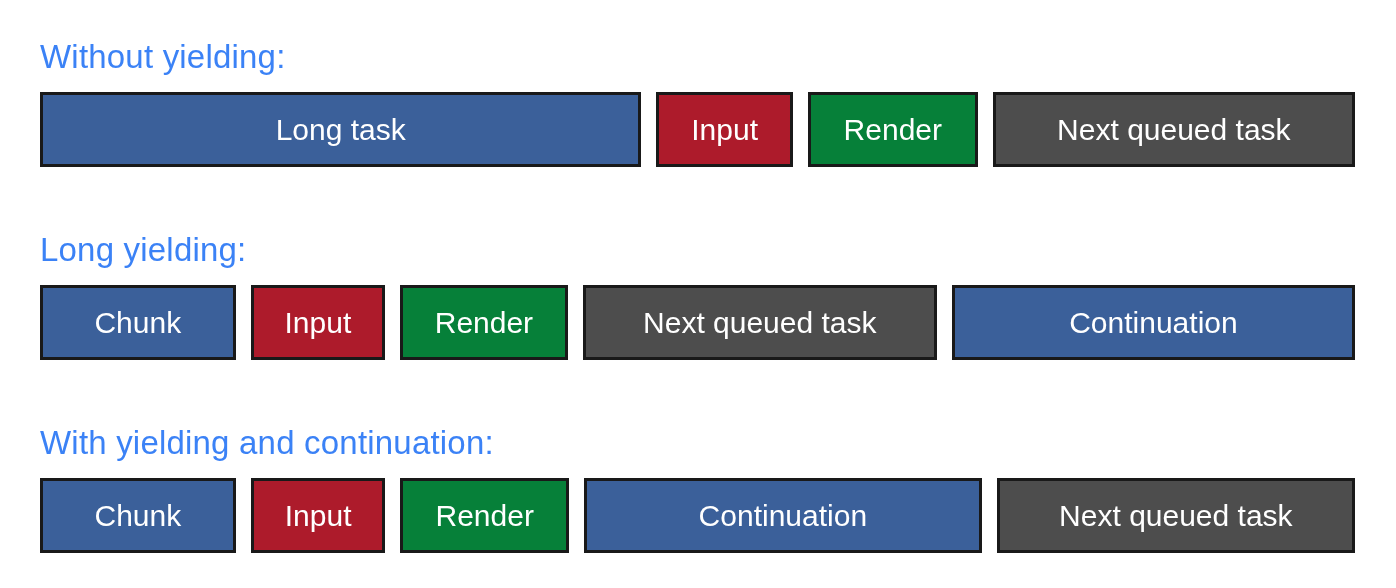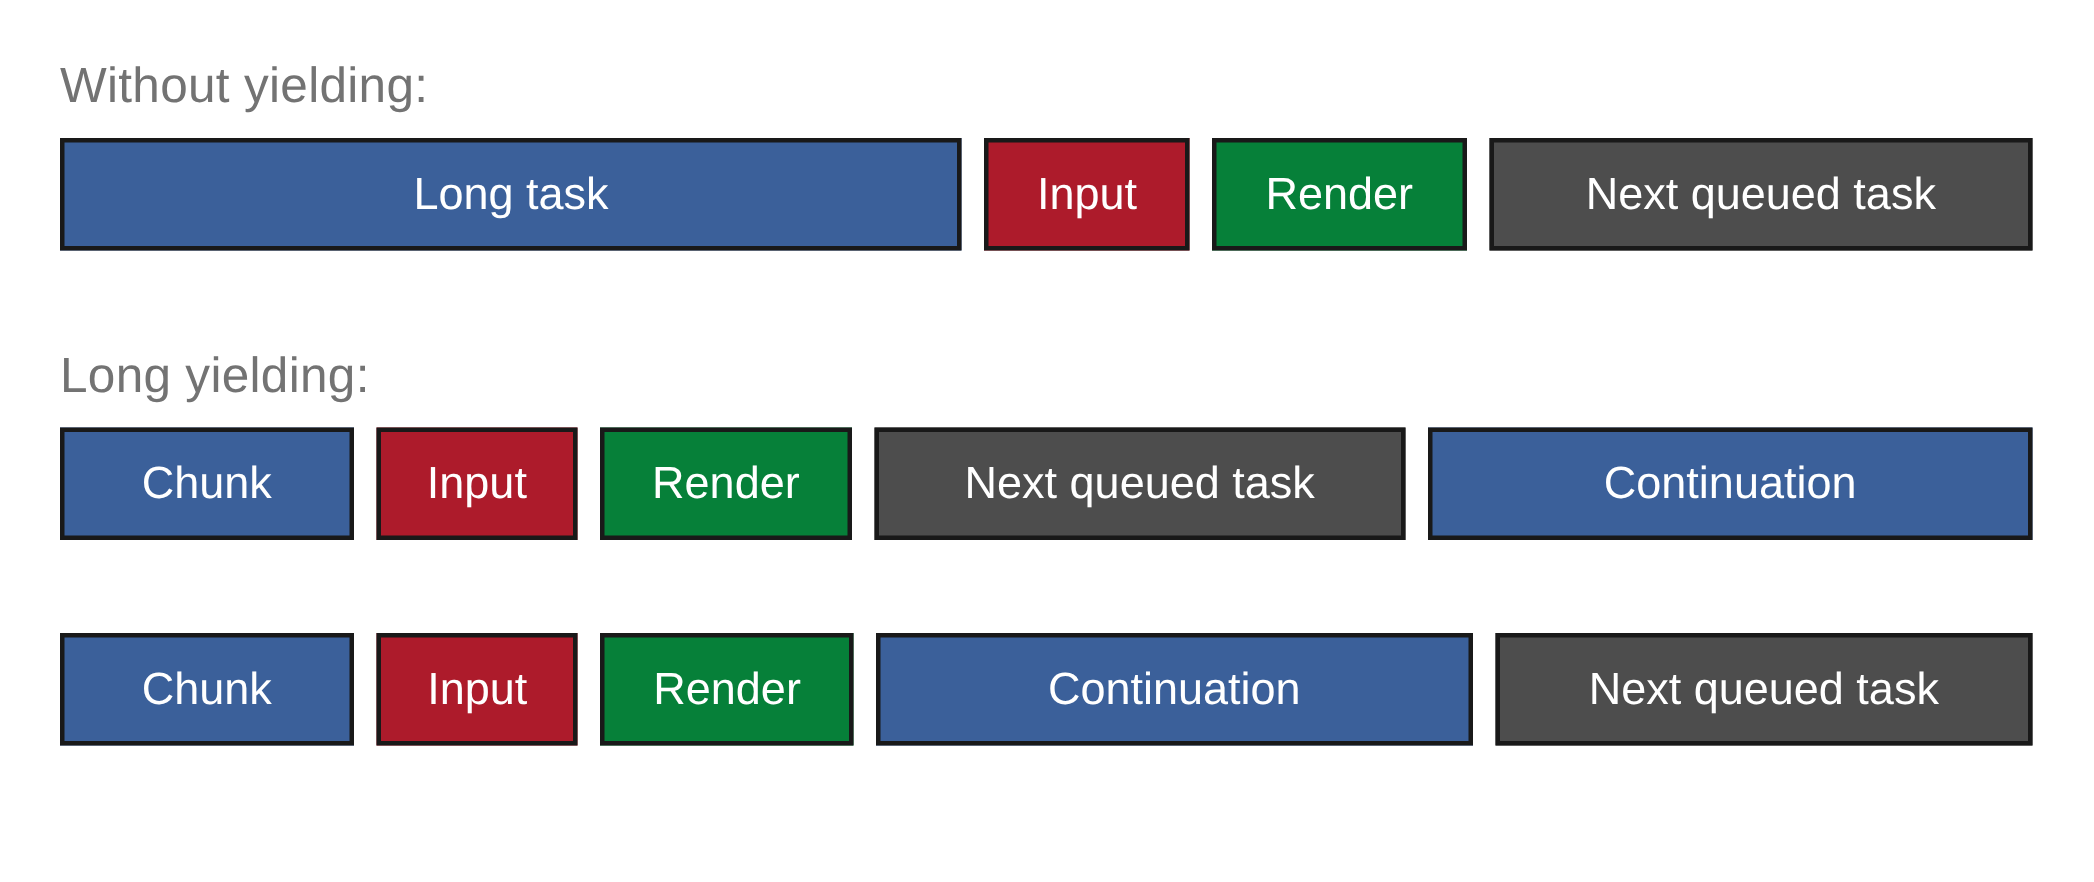--- a/index.html
+++ b/index.html
@@ -13,21 +13,21 @@
     padding: 36px 0 0 40px;
     font-family: "Liberation Sans", sans-serif;
     overflow: hidden;
   }
   .scenario { margin: 0 0 62px 0; }
   .scenario h2 {
     margin: 0 0 14px 0;
     font-size: 33px;
     line-height: 42px;
     font-weight: 400;
-    color: #737373;
+    color: #3b82f6;
     letter-spacing: 0.2px;
   }
   .bar {
     display: flex;
     gap: 15px;
     width: 1315px;
     height: 75px;
   }
   .seg {
     box-sizing: border-box;
@@ -62,20 +62,21 @@
     <div class="bar">
         <div class="seg" style="flex: 202 1 0px; background: rgb(59, 96, 154);">Chunk</div>
         <div class="seg" style="flex: 137 1 0px; background: rgb(173, 27, 43);">Input</div>
         <div class="seg" style="flex: 172 1 0px; background: rgb(6, 128, 57);">Render</div>
         <div class="seg" style="flex: 371 1 0px; background: rgb(77, 77, 77);">Next queued task</div>
         <div class="seg" style="flex: 423 1 0px; background: rgb(59, 96, 154);">Continuation</div>
       </div>
   </section>
 
   <section class="scenario">
+    <h2>With yielding and continuation:</h2>
     <div class="bar">
         <div class="seg" style="flex: 202 1 0px; background: rgb(59, 96, 154);">Chunk</div>
         <div class="seg" style="flex: 137 1 0px; background: rgb(173, 27, 43);">Input</div>
         <div class="seg" style="flex: 173 1 0px; background: rgb(6, 128, 57);">Render</div>
         <div class="seg" style="flex: 417 1 0px; background: rgb(59, 96, 154);">Continuation</div>
         <div class="seg" style="flex: 375 1 0px; background: rgb(77, 77, 77);">Next queued task</div>
       </div>
   </section>
 
 </div>

